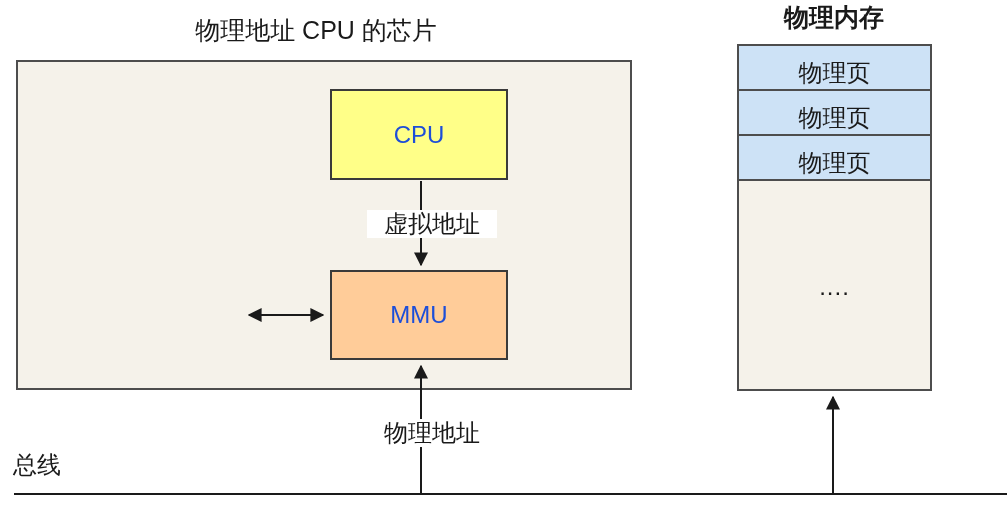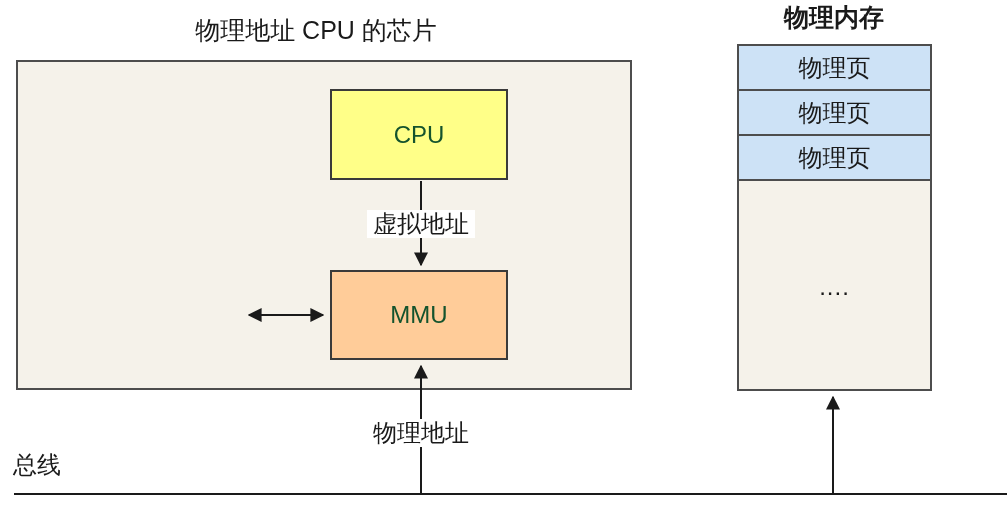--- a/index.html
+++ b/index.html
@@ -32,21 +32,21 @@
     background: #F5F2EA;
     border: 2px solid #4D4D4D;
     z-index: 1;
   }
 
   .node {
     display: flex;
     align-items: center;
     justify-content: center;
     font-size: 24px;
-    color: #14532d;
+    color: #1d4ed8;
     z-index: 2;
     box-sizing: border-box;
   }
   .cpu-box {
     left: 330px; top: 89px;
     width: 178px; height: 91px;
     background: #FFFF88;
     border: 2px solid #3a3a3a;
   }
   .tlb-box {
@@ -69,21 +69,21 @@
     border: 2px solid #4D4D4D;
     box-sizing: border-box;
     z-index: 1;
   }
   .page-row {
     height: 45px;
     box-sizing: border-box;
     background: #CDE2F6;
     border-bottom: 2px solid #4D4D4D;
     display: flex;
-    align-items: center;
+    align-items: flex-end;
     justify-content: center;
     font-size: 24px;
     color: #1a1a1a;
   }
   .memory-ellipsis {
     position: absolute;
     left: 0; top: 136px;
     width: 100%; height: 209px;
     display: flex;
     align-items: center;
@@ -92,21 +92,21 @@
     letter-spacing: 1px;
     color: #1a1a1a;
   }
 
   .edge-label {
     background: #ffffff;
     font-size: 24px;
     line-height: 28px;
     text-align: center;
     white-space: nowrap;
-    padding: 0 3px;
+    padding: 0 14px;
     z-index: 4;
   }
   .virtual-address-label { left: 367px; top: 210px; width: 102px; }
   .physical-address-label { left: 367px; top: 419px; width: 102px; }
 
   .bus-label {
     left: 13px; top: 451px;
     font-size: 24px;
     line-height: 28px;
     z-index: 4;

